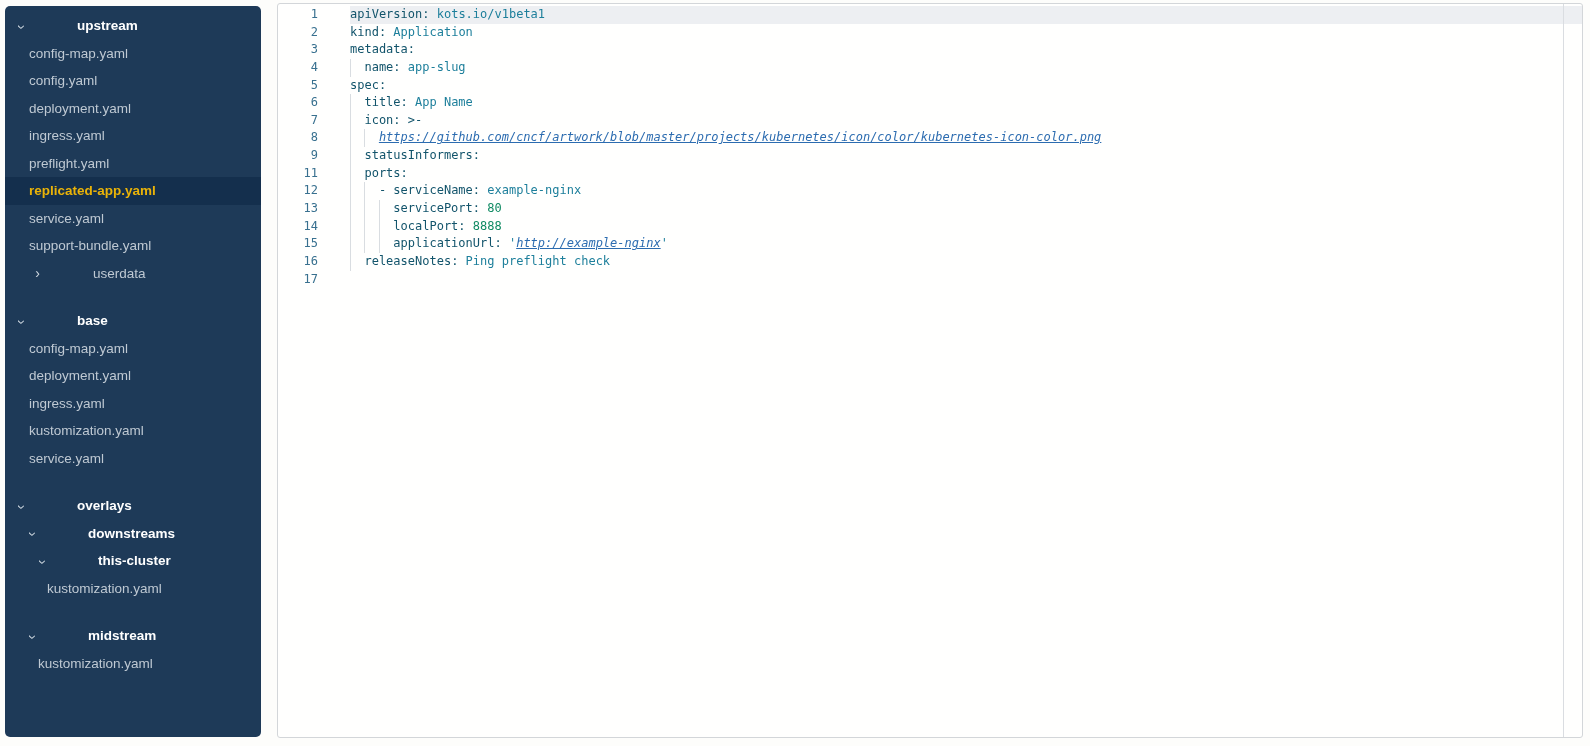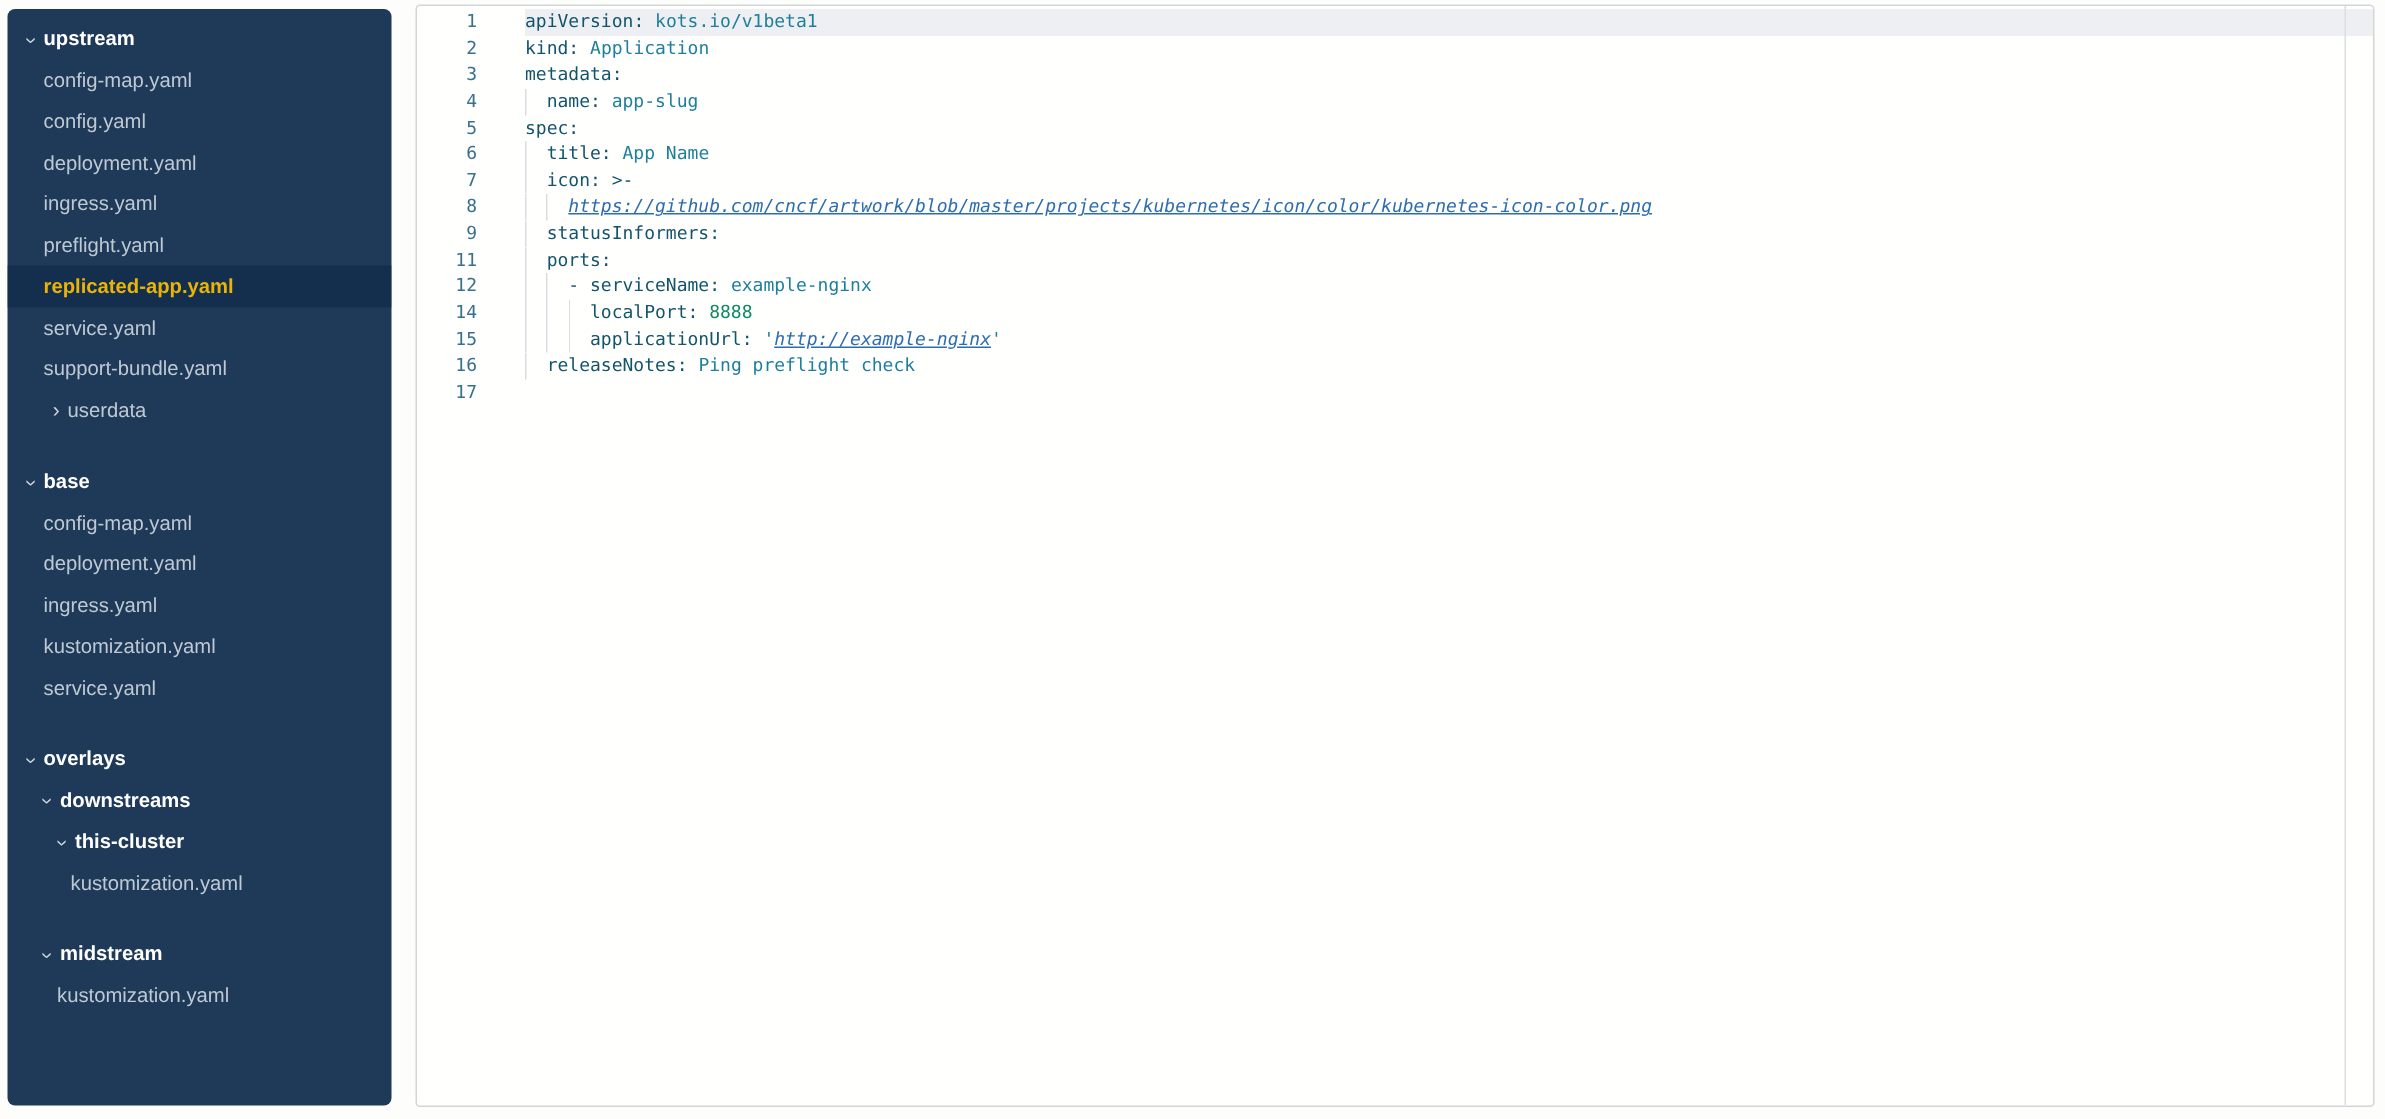--- a/index.html
+++ b/index.html
@@ -8,21 +8,21 @@
   
   .sidebar {
     position:absolute; left:5px; top:6px; width:256px; height:731px;
     background:var(--sidebar-bg); border-radius:5px; overflow:hidden;
     padding-top:6px;
   }
   .tree-row {
     height:27.5px; display:flex; align-items:center;
     font-size:13.5px; color:var(--sidebar-text); cursor:pointer; white-space:nowrap;
   }
-  .tree-row.folder { color:var(--sidebar-header-text); font-weight:700; }
+  .tree-row.folder { color:var(--sidebar-header-text); font-weight:700;gap:48px; }
   .tree-row.folder.collapsed { color:var(--sidebar-text); font-weight:400; }
   .tree-row.selected { background:var(--sidebar-selected-bg); color:#eab308; font-weight:700; }
   .tree-row.section-gap { margin-top:20px; }
   .tree-row .chev {
     display:inline-block; width:13px; font-size:14px; line-height:1;
     color:#cfd8e0; font-weight:400; margin-right:1px; text-align:center;
   }
   .tree-row .chev.down { transform:rotate(90deg) translateX(1px); }
   
   .pad-f0 { padding-left:10px; }   
@@ -181,20 +181,24 @@
       </div>
       <div class="code-line">
         <span class="ln">11</span>
         <span class="ct"><span class="ig"></span><span class="tk-k">ports</span><span class="tk-p">:</span></span>
       </div>
       <div class="code-line">
         <span class="ln">12</span>
         <span class="ct"><span class="ig"></span><span class="ig"></span><span class="tk-p">- </span><span class="tk-k">serviceName</span><span class="tk-p">: </span><span class="tk-v">example-nginx</span></span>
       </div>
       <div class="code-line">
+        <span class="ln">13</span>
+        <span class="ct"><span class="ig"></span><span class="ig"></span><span class="ig"></span><span class="tk-k">servicePort</span><span class="tk-p">: </span><span class="tk-n">80</span></span>
+      </div>
+      <div class="code-line">
         <span class="ln">14</span>
         <span class="ct"><span class="ig"></span><span class="ig"></span><span class="ig"></span><span class="tk-k">localPort</span><span class="tk-p">: </span><span class="tk-n">8888</span></span>
       </div>
       <div class="code-line">
         <span class="ln">15</span>
         <span class="ct"><span class="ig"></span><span class="ig"></span><span class="ig"></span><span class="tk-k">applicationUrl</span><span class="tk-p">: </span><span class="tk-q">'</span><span class="tk-a">http://example-nginx</span><span class="tk-q">'</span></span>
       </div>
       <div class="code-line">
         <span class="ln">16</span>
         <span class="ct"><span class="ig"></span><span class="tk-k">releaseNotes</span><span class="tk-p">: </span><span class="tk-v">Ping preflight check</span></span>

